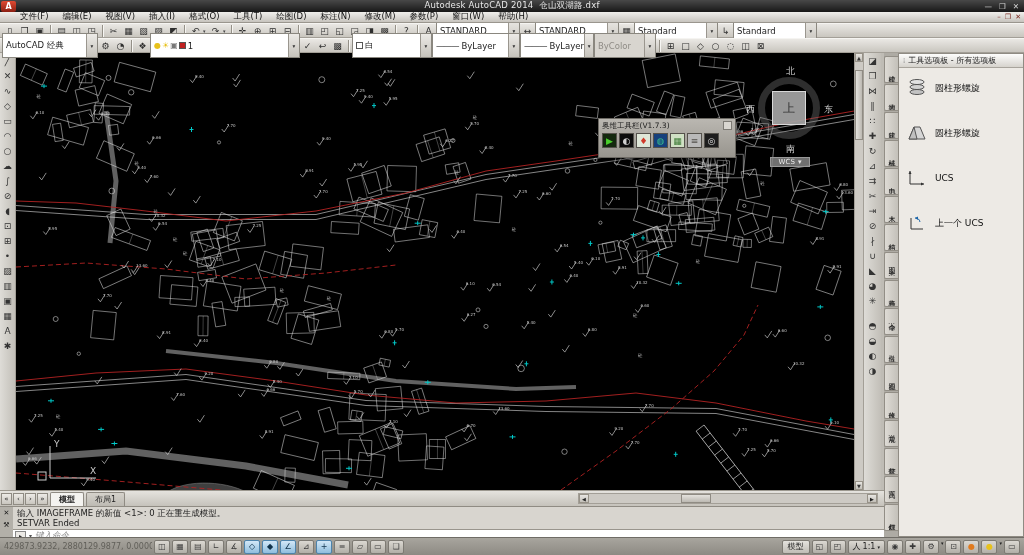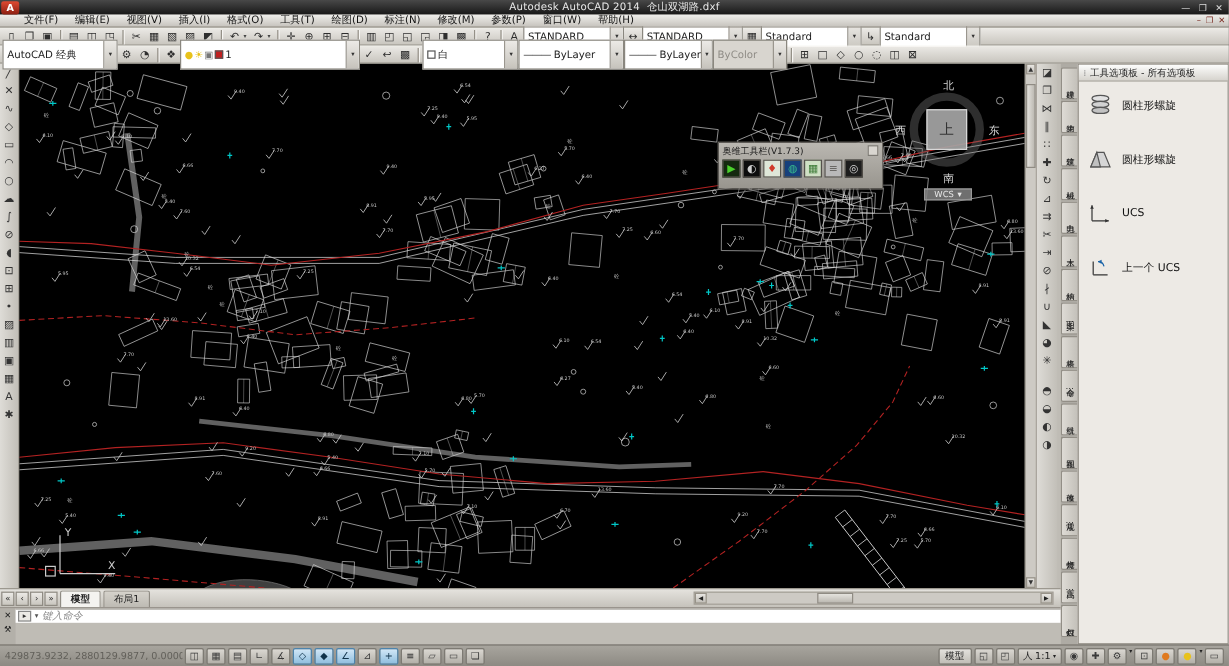--- a/index.html
+++ b/index.html
@@ -1272,20 +1272,21 @@
     <div class="hs-arrow">▶</div>
   </div>
 </div>
 
 <div class="cmdwin">
   <div class="cmd-gutter">
     <span>✕</span>
     <span>⚒</span>
   </div>
   <div class="cmd-body">
+    <div class="cmd-hist"><span>输入 IMAGEFRAME 的新值 &lt;1&gt;: 0 正在重生成模型。</span><br><span>SETVAR Ended</span></div>
     <div class="cmd-input">
       <span class="cmd-prompt-box">▸</span>
       <span style="font-size:6px;color:#555;">▾</span>
       <span class="cmd-placeholder">键入命令</span>
     </div>
   </div>
 </div>
 
 <div class="statusbar">
   <div class="coords">429873.9232, 2880129.9877, 0.0000</div>

